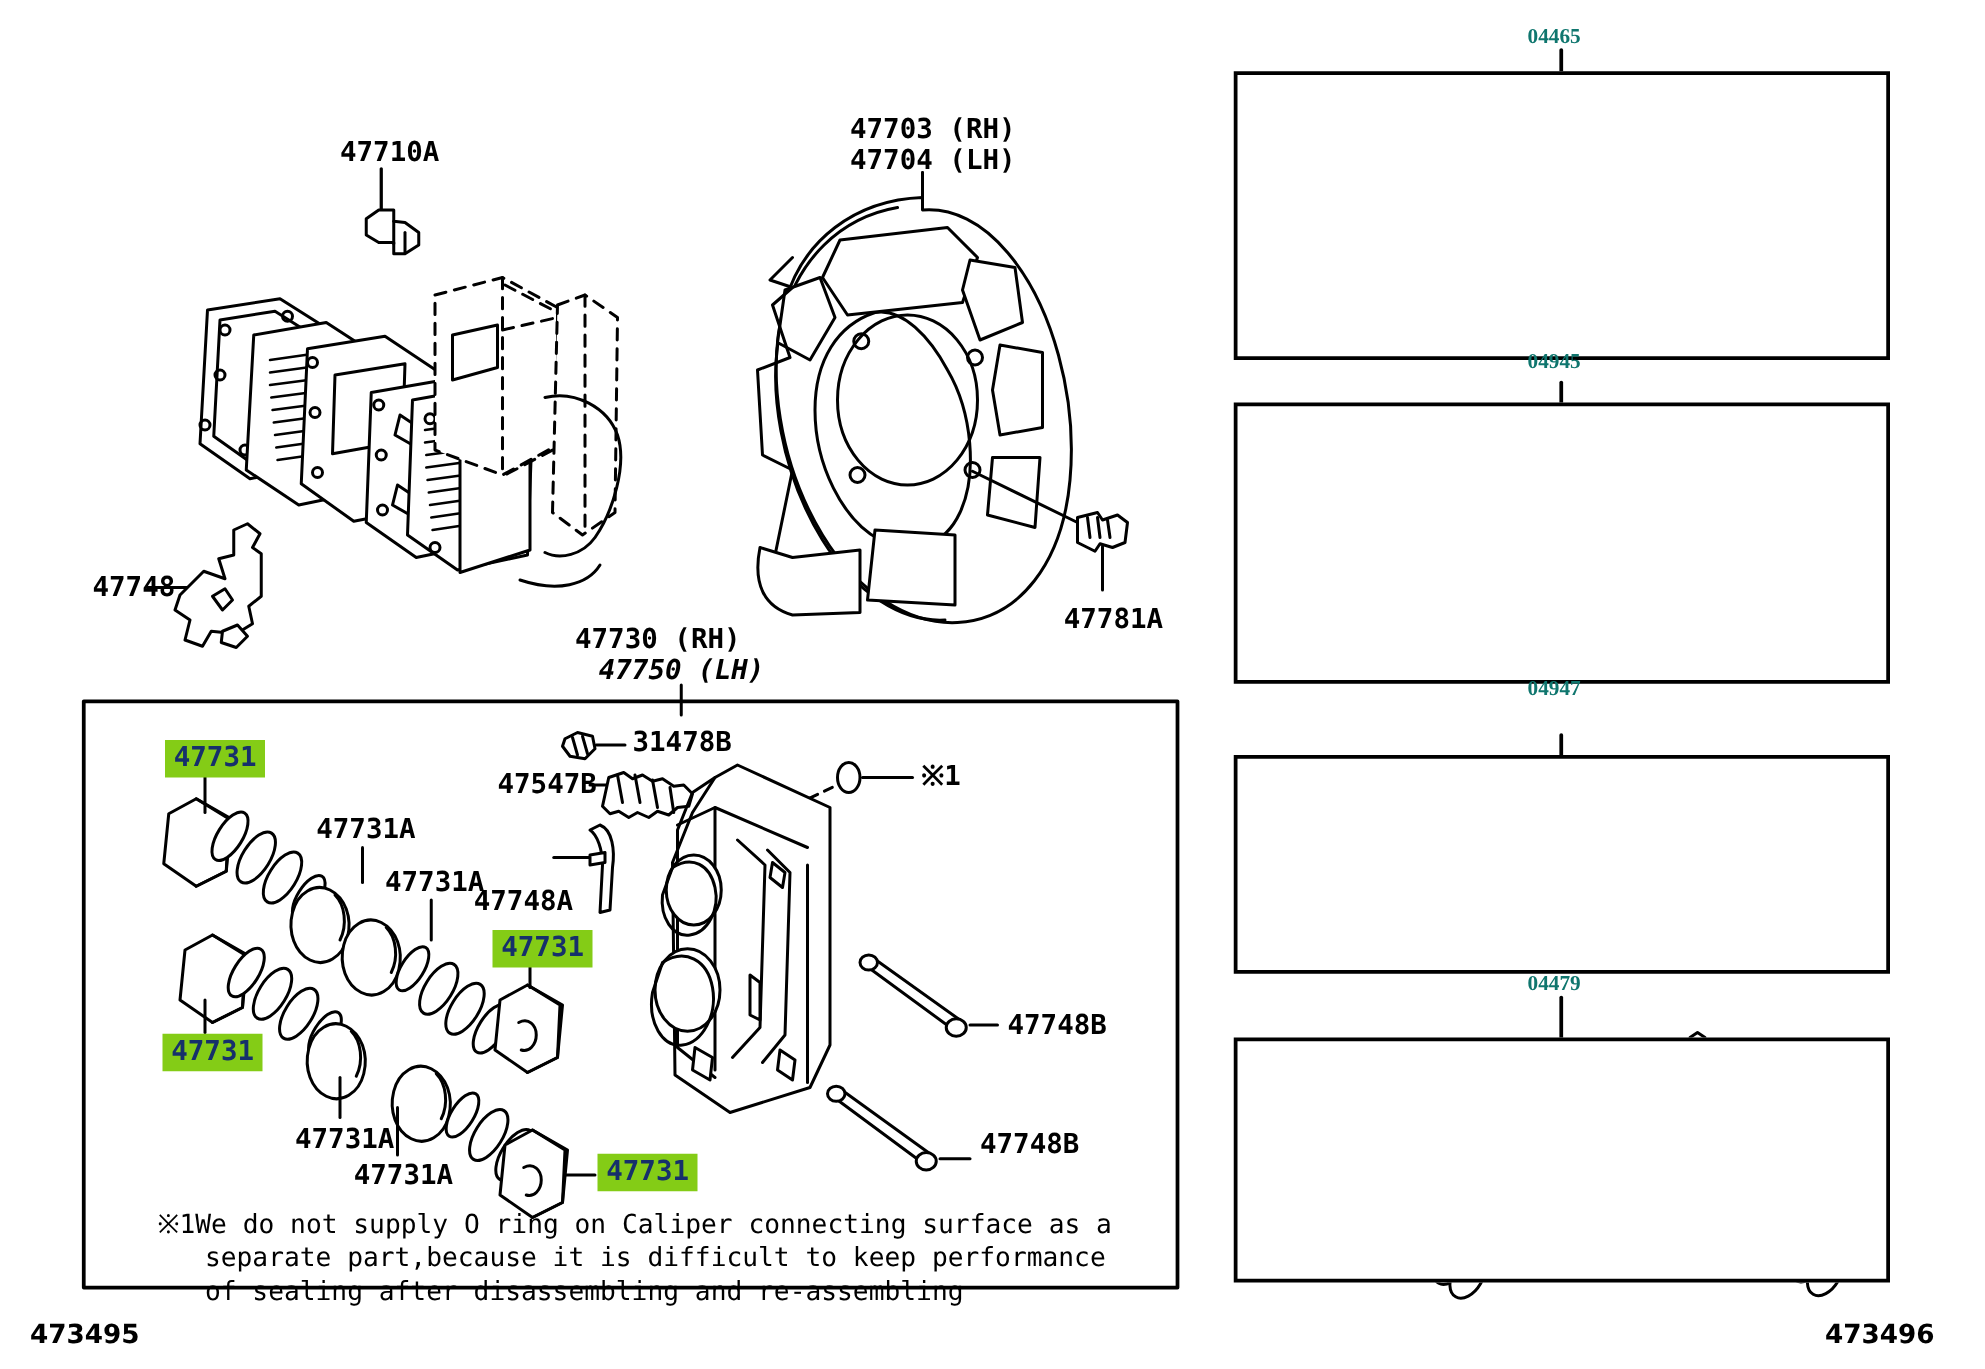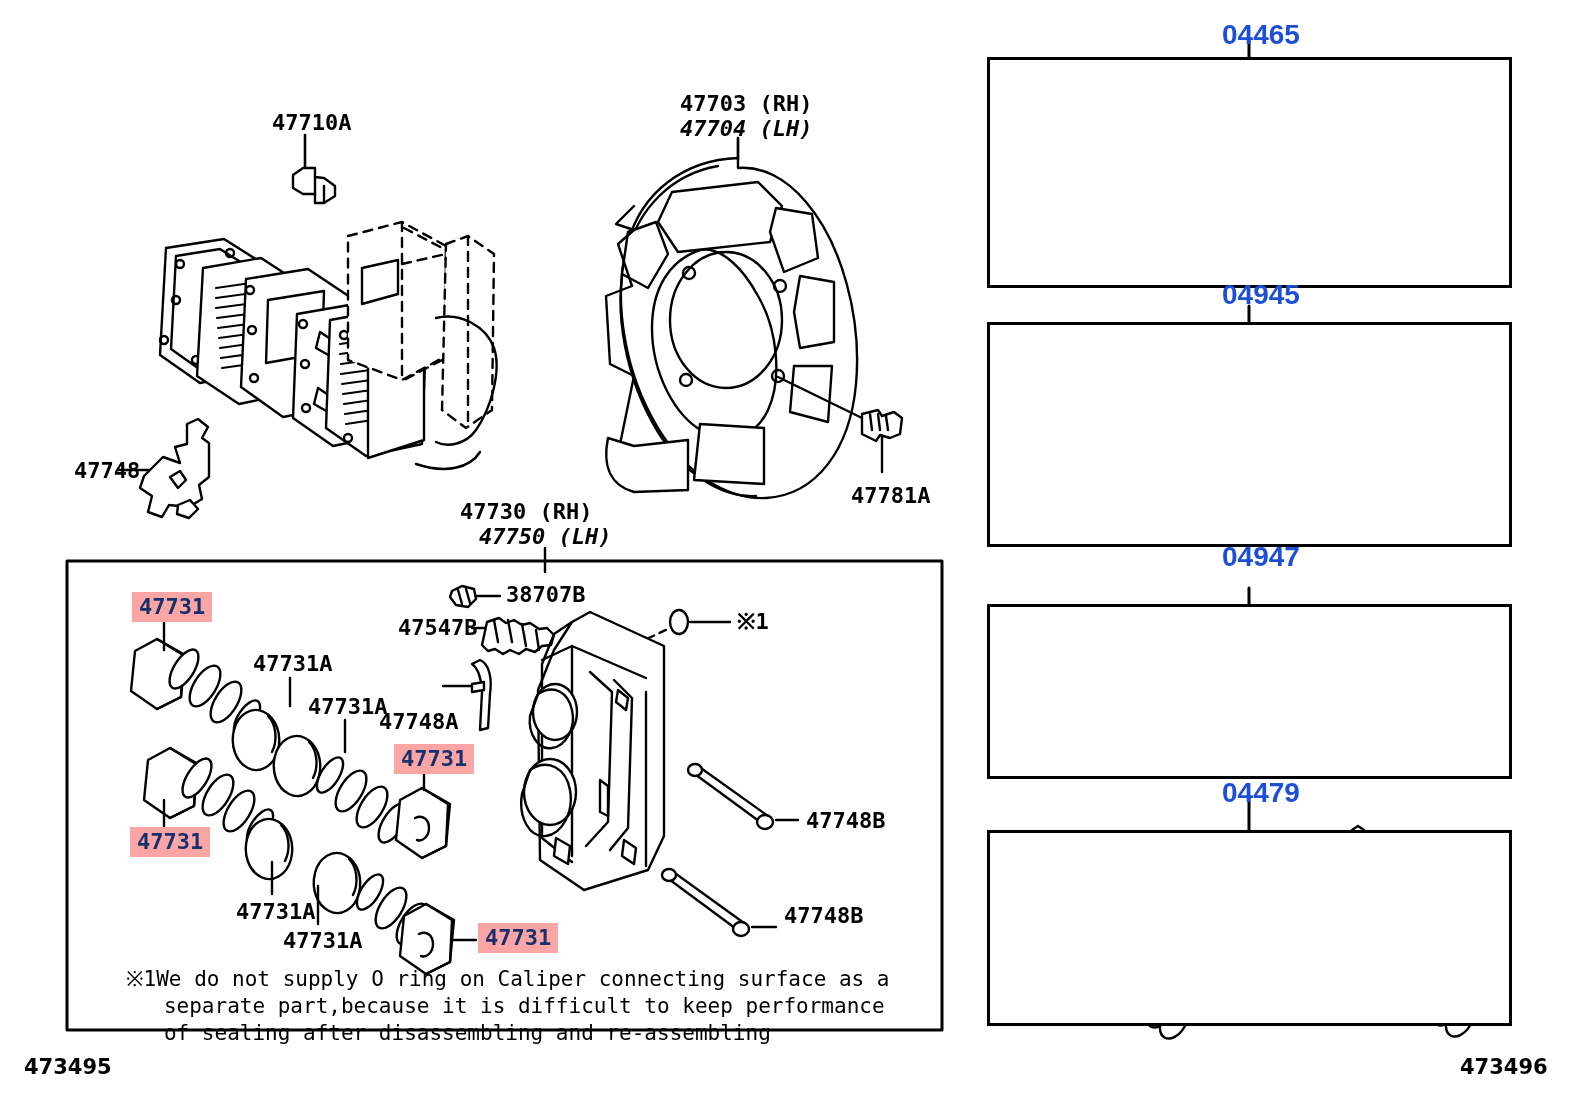--- a/index.html
+++ b/index.html
@@ -19,41 +19,41 @@
     font-family:"DejaVu Sans Mono","Liberation Mono",monospace;
     font-weight:bold;
     font-size:22px;
     line-height:25px;
     white-space:pre;
     color:#000;
     letter-spacing:0px;
   }
   .hl{
     position:absolute;
-    background:#fca5a5;
+    background:#84cc16;
     color:#16306b;
     font-family:"DejaVu Sans Mono","Liberation Mono",monospace;
     font-weight:bold;
     font-size:22px;
     line-height:30px;
     padding:0 7px;
     white-space:pre;
   }
   .panel{
     position:absolute;
     border:3px solid #000;
     background:#fff;
     box-sizing:border-box;
   }
   .panel-title{
     position:absolute;
-    font-family:Liberation Sans, sans-serif;
+    font-family:Liberation Serif, serif;
     font-weight:bold;
-    font-size:28px;
-    color:#1d4ed8;
+    font-size:17px;
+    color:#0f766e;
     white-space:pre;
   }
   .corner{
     position:absolute;
     font-family:"DejaVu Sans","Liberation Sans",sans-serif;
     font-weight:bold;
     font-size:21px;
     color:#000;
     white-space:pre;
   }
@@ -498,26 +498,26 @@
   <div class="panel" style="left:987px;top:830px;width:525px;height:196px;"></div>
 
   <div class="panel-title" style="left:1222px;top:19px;">04465</div>
   <div class="panel-title" style="left:1222px;top:279px;">04945</div>
   <div class="panel-title" style="left:1222px;top:541px;">04947</div>
   <div class="panel-title" style="left:1222px;top:777px;">04479</div>
 
   <div class="lbl" style="left:272px;top:110px;">47710A</div>
   <div class="lbl" style="left:74px;top:458px;">47748</div>
   <div class="lbl" style="left:680px;top:91px;">47703 (RH)</div>
-  <div class="lbl" style="left:680px;top:116px;font-style:italic;">47704 (LH)</div>
+  <div class="lbl" style="left:680px;top:116px;">47704 (LH)</div>
   <div class="lbl" style="left:851px;top:483px;">47781A</div>
   <div class="lbl" style="left:460px;top:499px;">47730 (RH)</div>
   <div class="lbl" style="left:479px;top:524px;font-style:italic;">47750 (LH)</div>
 
-  <div class="lbl" style="left:506px;top:582px;">38707B</div>
+  <div class="lbl" style="left:506px;top:582px;">31478B</div>
   <div class="lbl" style="left:398px;top:615px;text-align:right;">47547B</div>
   <div class="lbl" style="left:737px;top:609px;">※1</div>
   <div class="lbl" style="left:379px;top:709px;">47748A</div>
   <div class="lbl" style="left:253px;top:651px;">47731A</div>
   <div class="lbl" style="left:308px;top:694px;">47731A</div>
   <div class="lbl" style="left:236px;top:899px;">47731A</div>
   <div class="lbl" style="left:283px;top:928px;">47731A</div>
   <div class="lbl" style="left:806px;top:808px;">47748B</div>
   <div class="lbl" style="left:784px;top:903px;">47748B</div>
 

